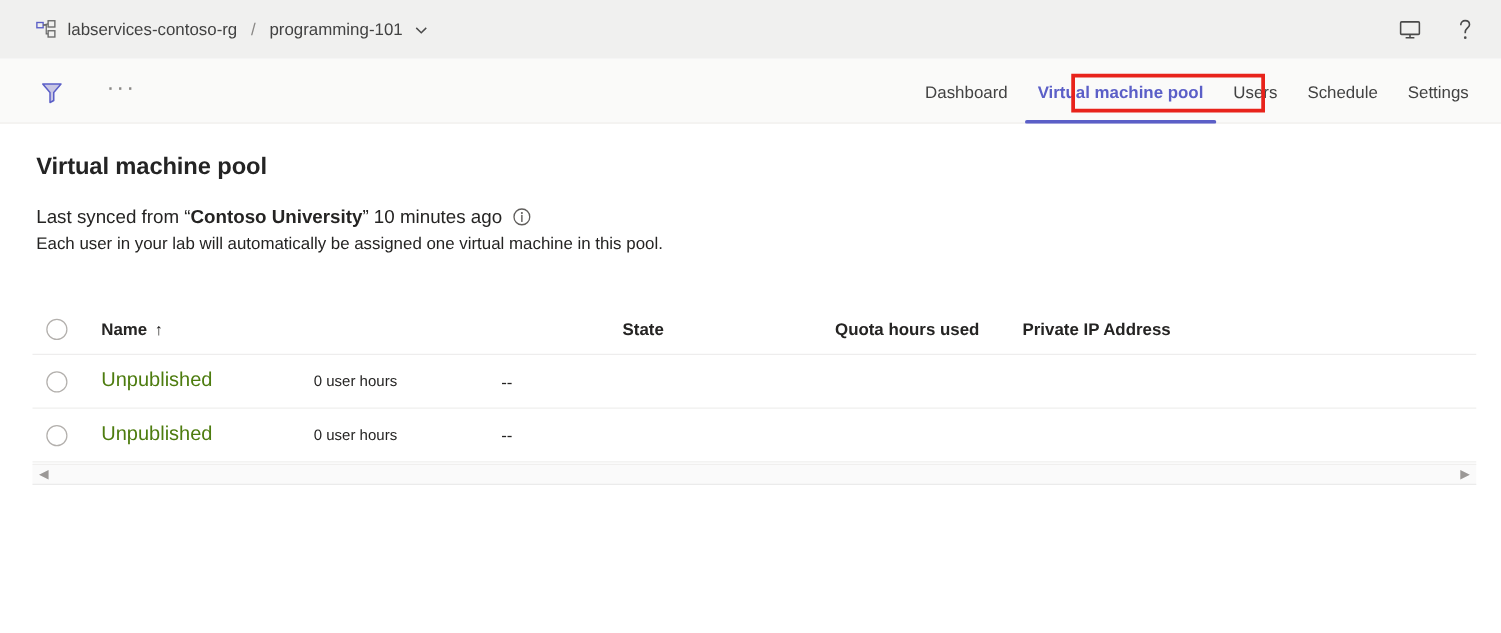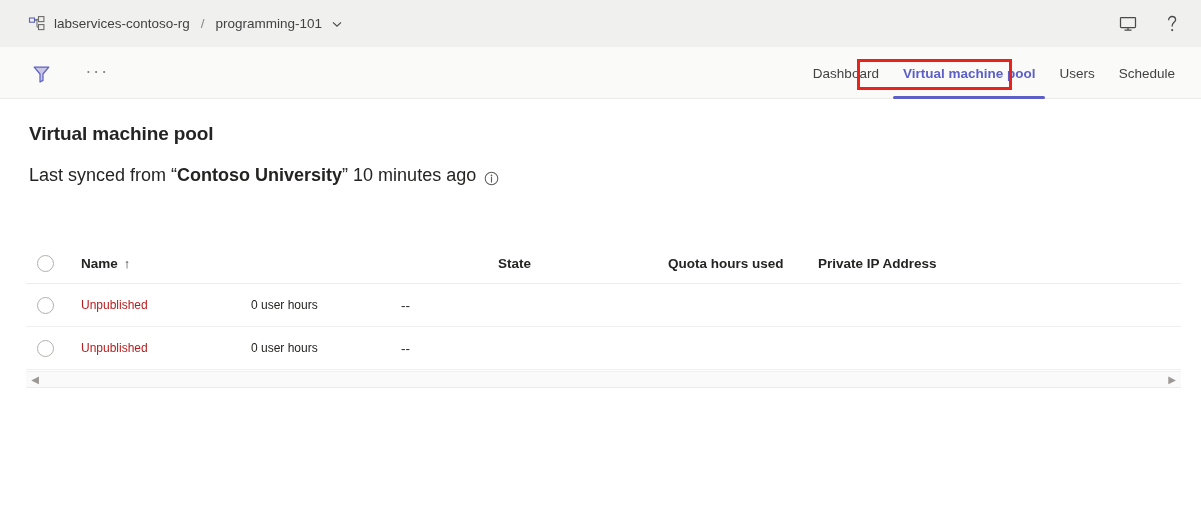--- a/index.html
+++ b/index.html
@@ -174,24 +174,24 @@
     position: absolute;
     left: 29px; top: 24px;
     font-size: 19px;
     font-weight: bold;
     color: #242424;
     letter-spacing: -0.1px;
   }
   .sync-line {
     position: absolute;
     left: 29px; top: 66px;
-    font-size: 18px;
-    color: #252423;
-    display: flex;
-    align-items: flex-end;
+    font-size: 15px;
+    color: #252423;
+    display: flex;
+    align-items: center;
   }
   .sync-line b { font-weight: bold; }
   .info-icon {
     margin-left: 8px;
     display: inline-flex;
     align-items: center;
   }
   .desc-line {
     position: absolute;
     left: 29px; top: 88px;
@@ -237,22 +237,22 @@
     width: 417px;
     font-size: 13.5px;
     color: #252423;
     display: flex;
     align-items: flex-start;
     gap: 6px;
   }
   .cell-state {
     flex: 0 0 170px;
     width: 170px;
-    font-size: 12px;
-    color: #b91c1c;
+    font-size: 16px;
+    color: #4d7c0f;
   }
   .cell-quota {
     flex: 0 0 150px;
     width: 150px;
     font-size: 12px;
     color: #252423;
   }
   .cell-ip {
     flex: 1 1 auto;
     font-size: 13.5px;
@@ -355,20 +355,23 @@
       </div>
       <div class="tab active">
         <span>Virtual machine pool</span>
       </div>
       <div class="tab">
         <span>Users</span>
       </div>
       <div class="tab">
         <span>Schedule</span>
       </div>
+      <div class="tab">
+        <span>Settings</span>
+      </div>
     </div>
   </div>
 
   <div class="redbox"></div>
 
   <div class="content">
 
     <div class="page-title">Virtual machine pool</div>
 
     <div class="sync-line">
@@ -377,20 +380,21 @@
         <span>” 10 minutes ago</span>
       <span class="info-icon">
         <svg width="15" height="15" viewBox="0 0 15 15">
           <circle cx="7.5" cy="7.5" r="6.3" fill="none" stroke="#605e5c" stroke-width="1.05"></circle>
           <circle cx="7.5" cy="4.4" r="0.85" fill="#605e5c"></circle>
           <path d="M7.5 6.4 L7.5 11.1" stroke="#605e5c" stroke-width="1.15" stroke-linecap="round"></path>
         </svg>
       </span>
     </div>
 
+    <div class="desc-line">Each user in your lab will automatically be assigned one virtual machine in this pool.</div>
 
     <div class="table">
 
       <div class="row header">
         <div class="cell-check">
           <span class="circle"></span>
         </div>
         <div class="cell-name">
           <span>Name</span>
           <span class="sort-arrow">↑</span>

